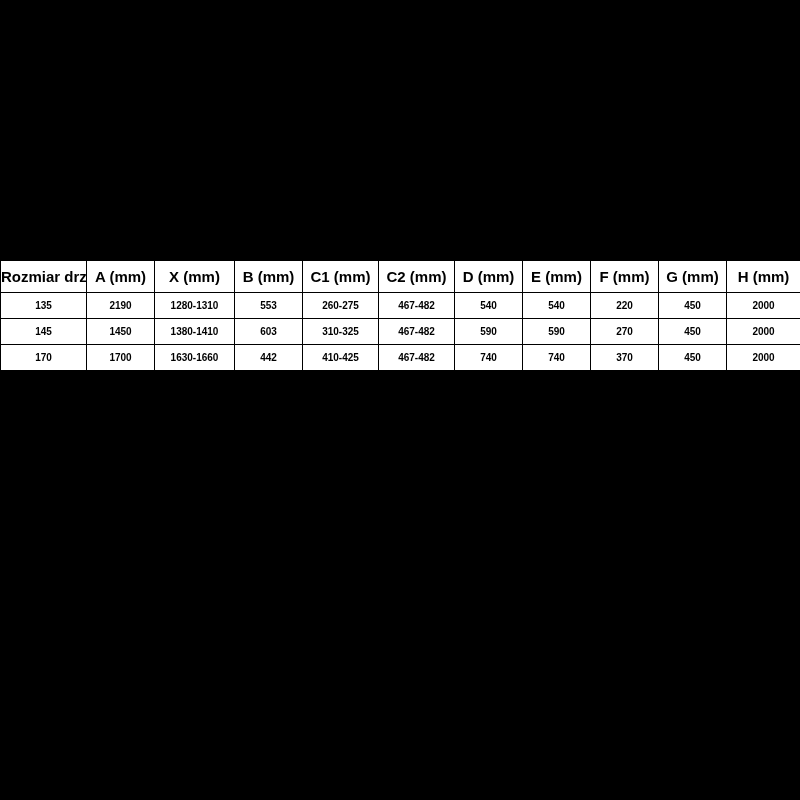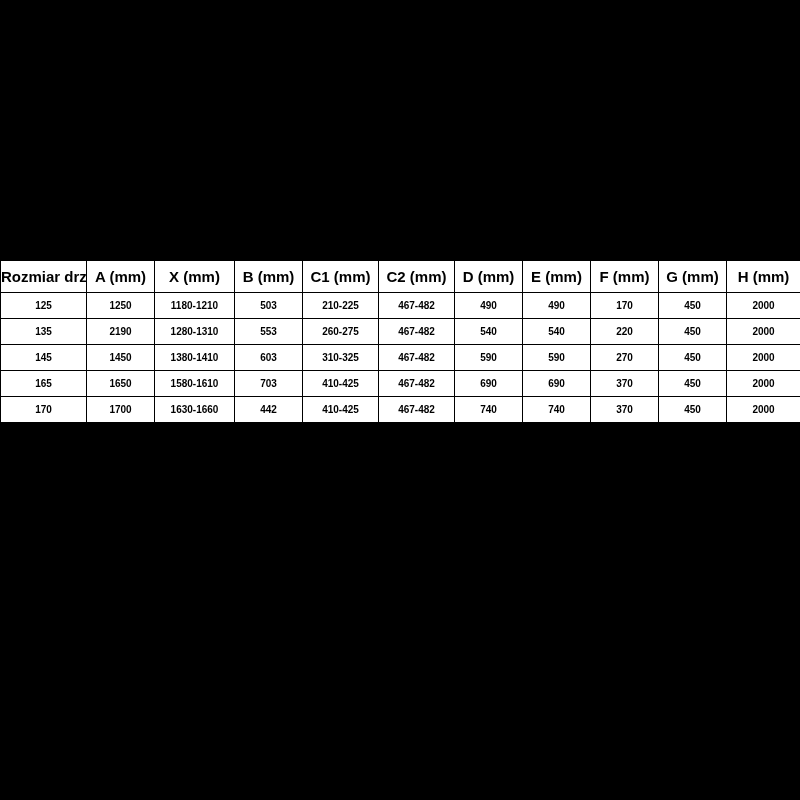--- a/index.html
+++ b/index.html
@@ -94,33 +94,20 @@
           <th>C2 (mm)</th>
           <th>D (mm)</th>
           <th>E (mm)</th>
           <th>F (mm)</th>
           <th>G (mm)</th>
           <th>H (mm)</th>
         </tr>
       </thead>
       <tbody>
         <tr>
-          <td>125</td>
-          <td>1250</td>
-          <td>1180-1210</td>
-          <td>503</td>
-          <td>210-225</td>
-          <td>467-482</td>
-          <td>490</td>
-          <td>490</td>
-          <td>170</td>
-          <td>450</td>
-          <td>2000</td>
-        </tr>
-        <tr>
           <td>135</td>
           <td>2190</td>
           <td>1280-1310</td>
           <td>553</td>
           <td>260-275</td>
           <td>467-482</td>
           <td>540</td>
           <td>540</td>
           <td>220</td>
           <td>450</td>
@@ -133,33 +120,20 @@
           <td>603</td>
           <td>310-325</td>
           <td>467-482</td>
           <td>590</td>
           <td>590</td>
           <td>270</td>
           <td>450</td>
           <td>2000</td>
         </tr>
         <tr>
-          <td>165</td>
-          <td>1650</td>
-          <td>1580-1610</td>
-          <td>703</td>
-          <td>410-425</td>
-          <td>467-482</td>
-          <td>690</td>
-          <td>690</td>
-          <td>370</td>
-          <td>450</td>
-          <td>2000</td>
-        </tr>
-        <tr>
           <td>170</td>
           <td>1700</td>
           <td>1630-1660</td>
           <td>442</td>
           <td>410-425</td>
           <td>467-482</td>
           <td>740</td>
           <td>740</td>
           <td>370</td>
           <td>450</td>

